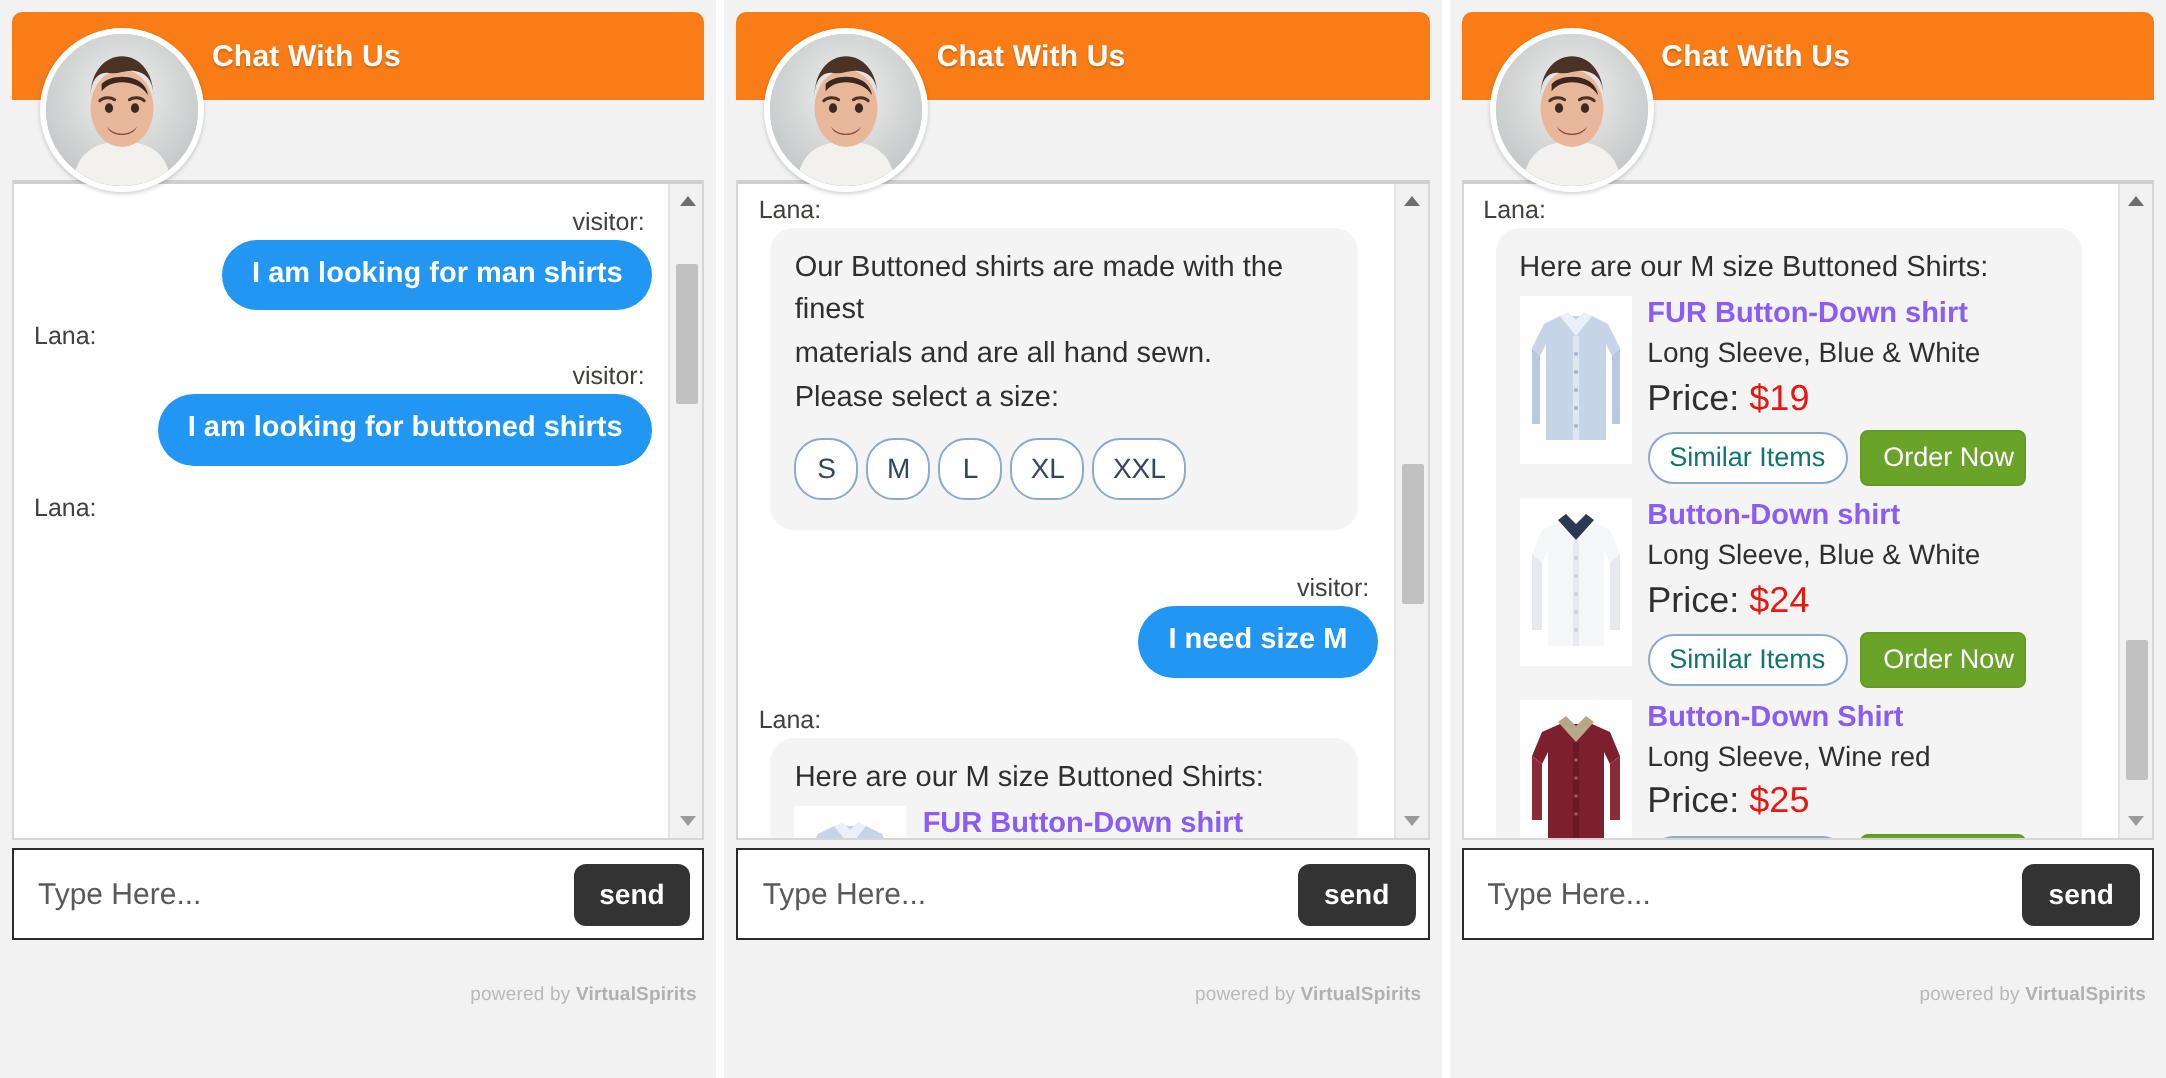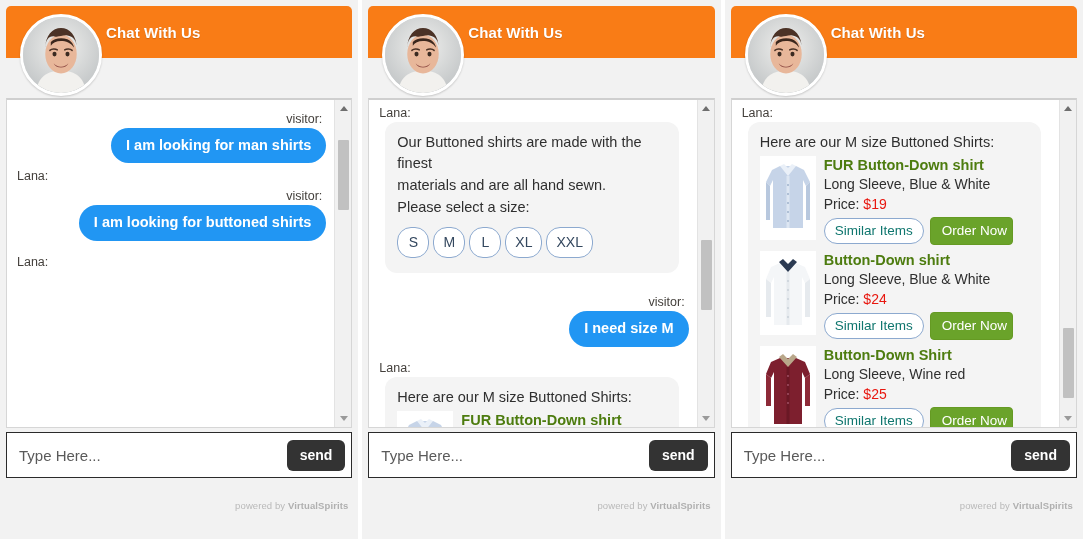--- a/index.html
+++ b/index.html
@@ -31,21 +31,21 @@
     position: relative;
     margin: 6px 6px 0 6px;
     border-radius: 5px;
     background: #f2f2f2;
     flex: 0 0 auto;
   }
 
   
   .chat-header {
     position: relative;
-    height: 52px;
+    height: 44px;
     background: #f97c16;
     border-radius: 5px 5px 0 0;
     display: flex;
     align-items: center;
   }
   .chat-title {
     margin-left: 100px;
     color: #ffffff;
     font-size: 15px;
     font-weight: bold;
@@ -143,23 +143,23 @@
   }
   .product-thumb {
     width: 56px; height: 84px;
     background: #ffffff;
     flex: 0 0 56px;
     margin-right: 8px;
     overflow: hidden;
   }
   .product-thumb svg { display: block; width: 100%; height: 100%; }
   .product-body { flex: 1 1 auto; min-width: 0; }
-  .product-title { font-size: 14.5px; font-weight: bold; color: #4d7c0f; line-height: 1.3; }
+  .product-title { font-size: 14.5px; font-weight: bold; color: #8b5cf6; line-height: 1.3; }
   .product-desc { font-size: 14px; color: #2f2f2f; line-height: 1.35; }
-  .product-price { font-size: 14px; color: #2f2f2f; line-height: 1.45; }
+  .product-price { font-size: 18px; color: #2f2f2f; line-height: 1.45; }
   .product-price .amt { color: #e8170f; }
   .product-actions { margin-top: 3px; display: flex; gap: 6px; align-items: center; }
   .btn-similar {
     border: 1px solid #8ca9cf;
     border-radius: 13px;
     background: #ffffff;
     color: #0f766e;
     font-size: 13.5px;
     padding: 4px 10px 5px 10px;
     cursor: pointer;

